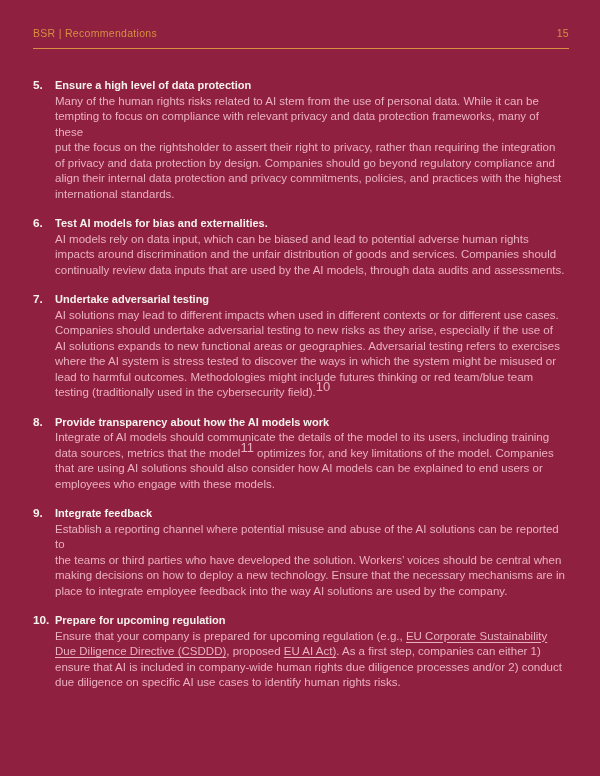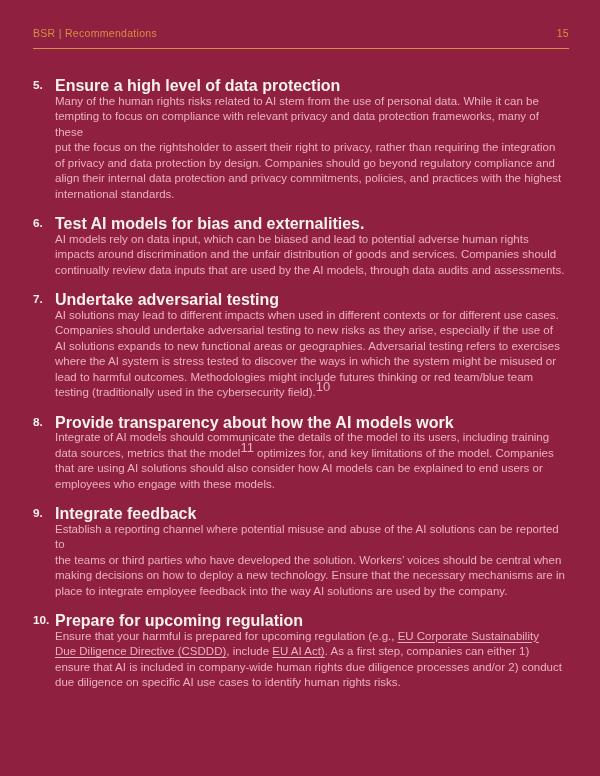--- a/index.html
+++ b/index.html
@@ -41,21 +41,21 @@
     flex: none;
     width: 22px;
     font-weight: bold;
     color: #f6f1ed;
     font-size: 11.8px;
   }
   .content { flex: 1; min-width: 0; }
   .title {
     font-weight: bold;
     color: #f6f1ed;
-    font-size: 16px;
+    font-size: 11px;
   }
   .body {
     margin: 0;
     white-space: pre-line;
   }
   sup {
     font-size: 13px;
     vertical-align: super;
     line-height: 0;
   }
@@ -134,21 +134,21 @@
 the teams or third parties who have developed the solution. Workers’ voices should be central when
 making decisions on how to deploy a new technology. Ensure that the necessary mechanisms are in
 place to integrate employee feedback into the way AI solutions are used by the company.</span></p>
       </div>
     </div>
 
     <div class="item">
       <div class="num">10.</div>
       <div class="content">
         <div class="title">Prepare for upcoming regulation</div>
-        <p class="body"><span>Ensure that your harmful is prepared for upcoming regulation (e.g., </span><a class="doc-link">EU Corporate Sustainability 
-Due Diligence Directive (CSDDD)</a><span>, include </span><a class="doc-link">EU AI Act)</a><span>. As a first step, companies can either 1)
+        <p class="body"><span>Ensure that your company is prepared for upcoming regulation (e.g., </span><a class="doc-link">EU Corporate Sustainability 
+Due Diligence Directive (CSDDD)</a><span>, proposed </span><a class="doc-link">EU AI Act)</a><span>. As a first step, companies can either 1)
 ensure that AI is included in company-wide human rights due diligence processes and/or 2) conduct
 due diligence on specific AI use cases to identify human rights risks.</span></p>
       </div>
     </div>
 
   </main>
 </div>
 
 </body></html>

